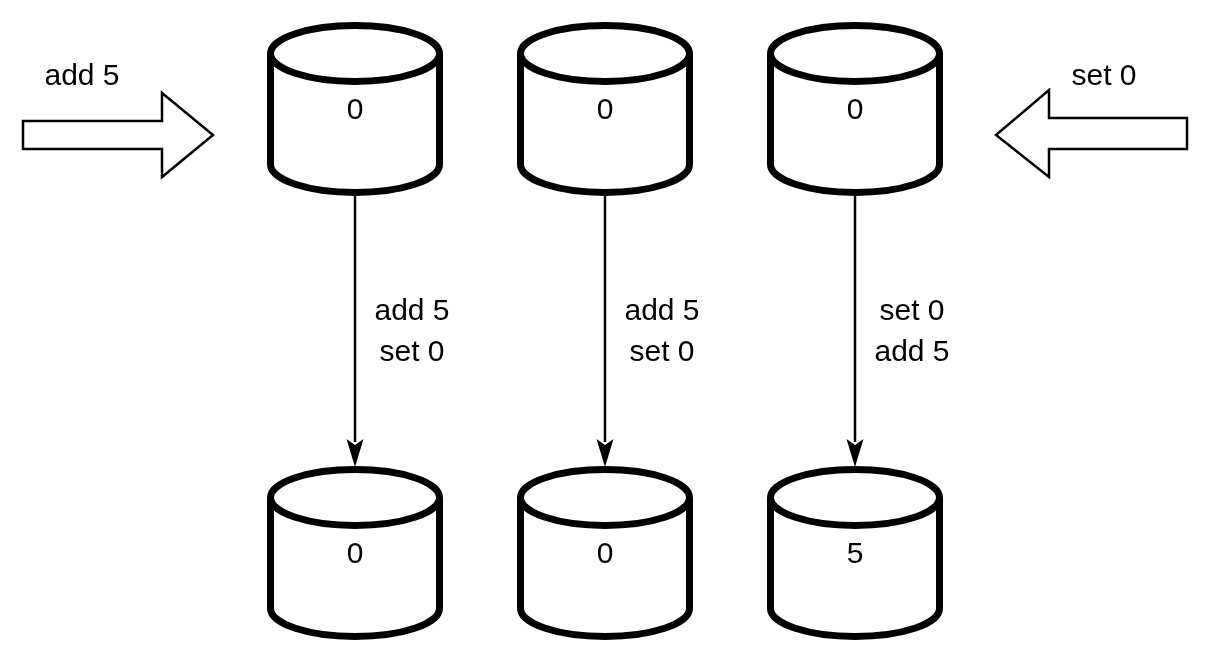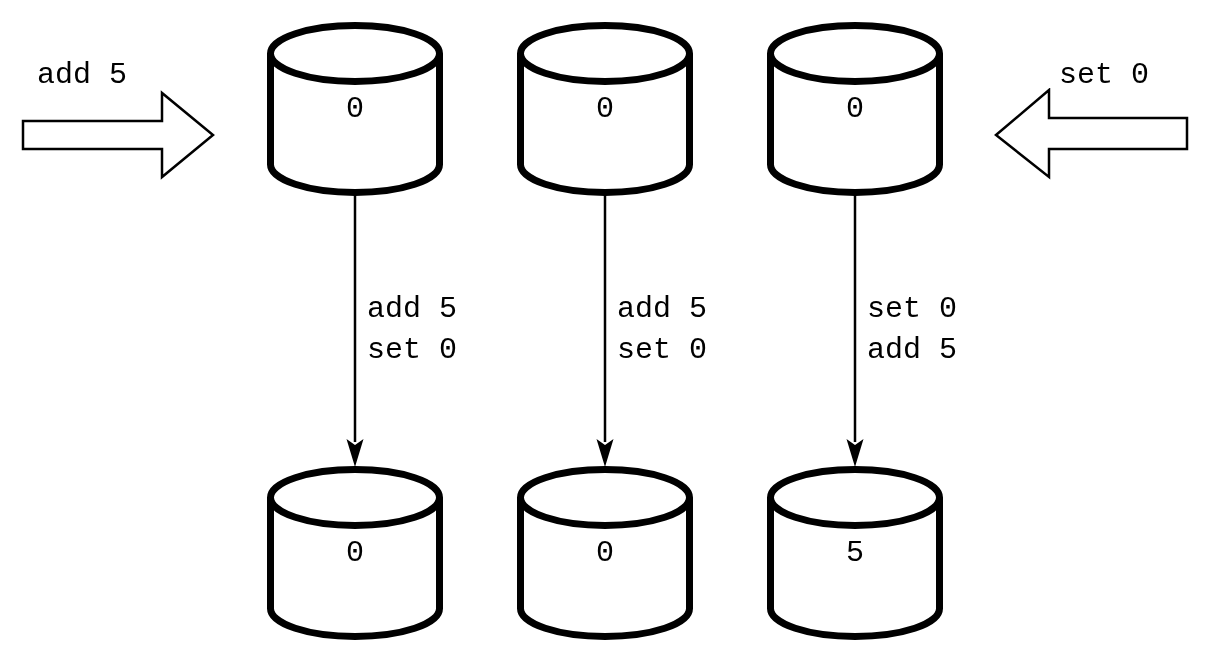--- a/index.html
+++ b/index.html
@@ -13,21 +13,20 @@
     padding: 0;
     background: var(--bg);
     font-family: "Liberation Sans", sans-serif;
   }
   .canvas {
     position: relative;
     width: 1215px;
     height: 657px;
     background: var(--bg);
     overflow: hidden;
-    font-family: Liberation Mono, monospace;
   }
   .abs { position: absolute; }
   svg .shape {
     stroke: var(--stroke);
     fill: var(--fill);
   }
   svg .thick { stroke-width: 7; }
   svg .thin  { stroke-width: 2.5; }
   svg .line  { stroke: var(--stroke); stroke-width: 2.5; fill: none; }
   svg .head  { fill: var(--stroke); stroke: none; }

